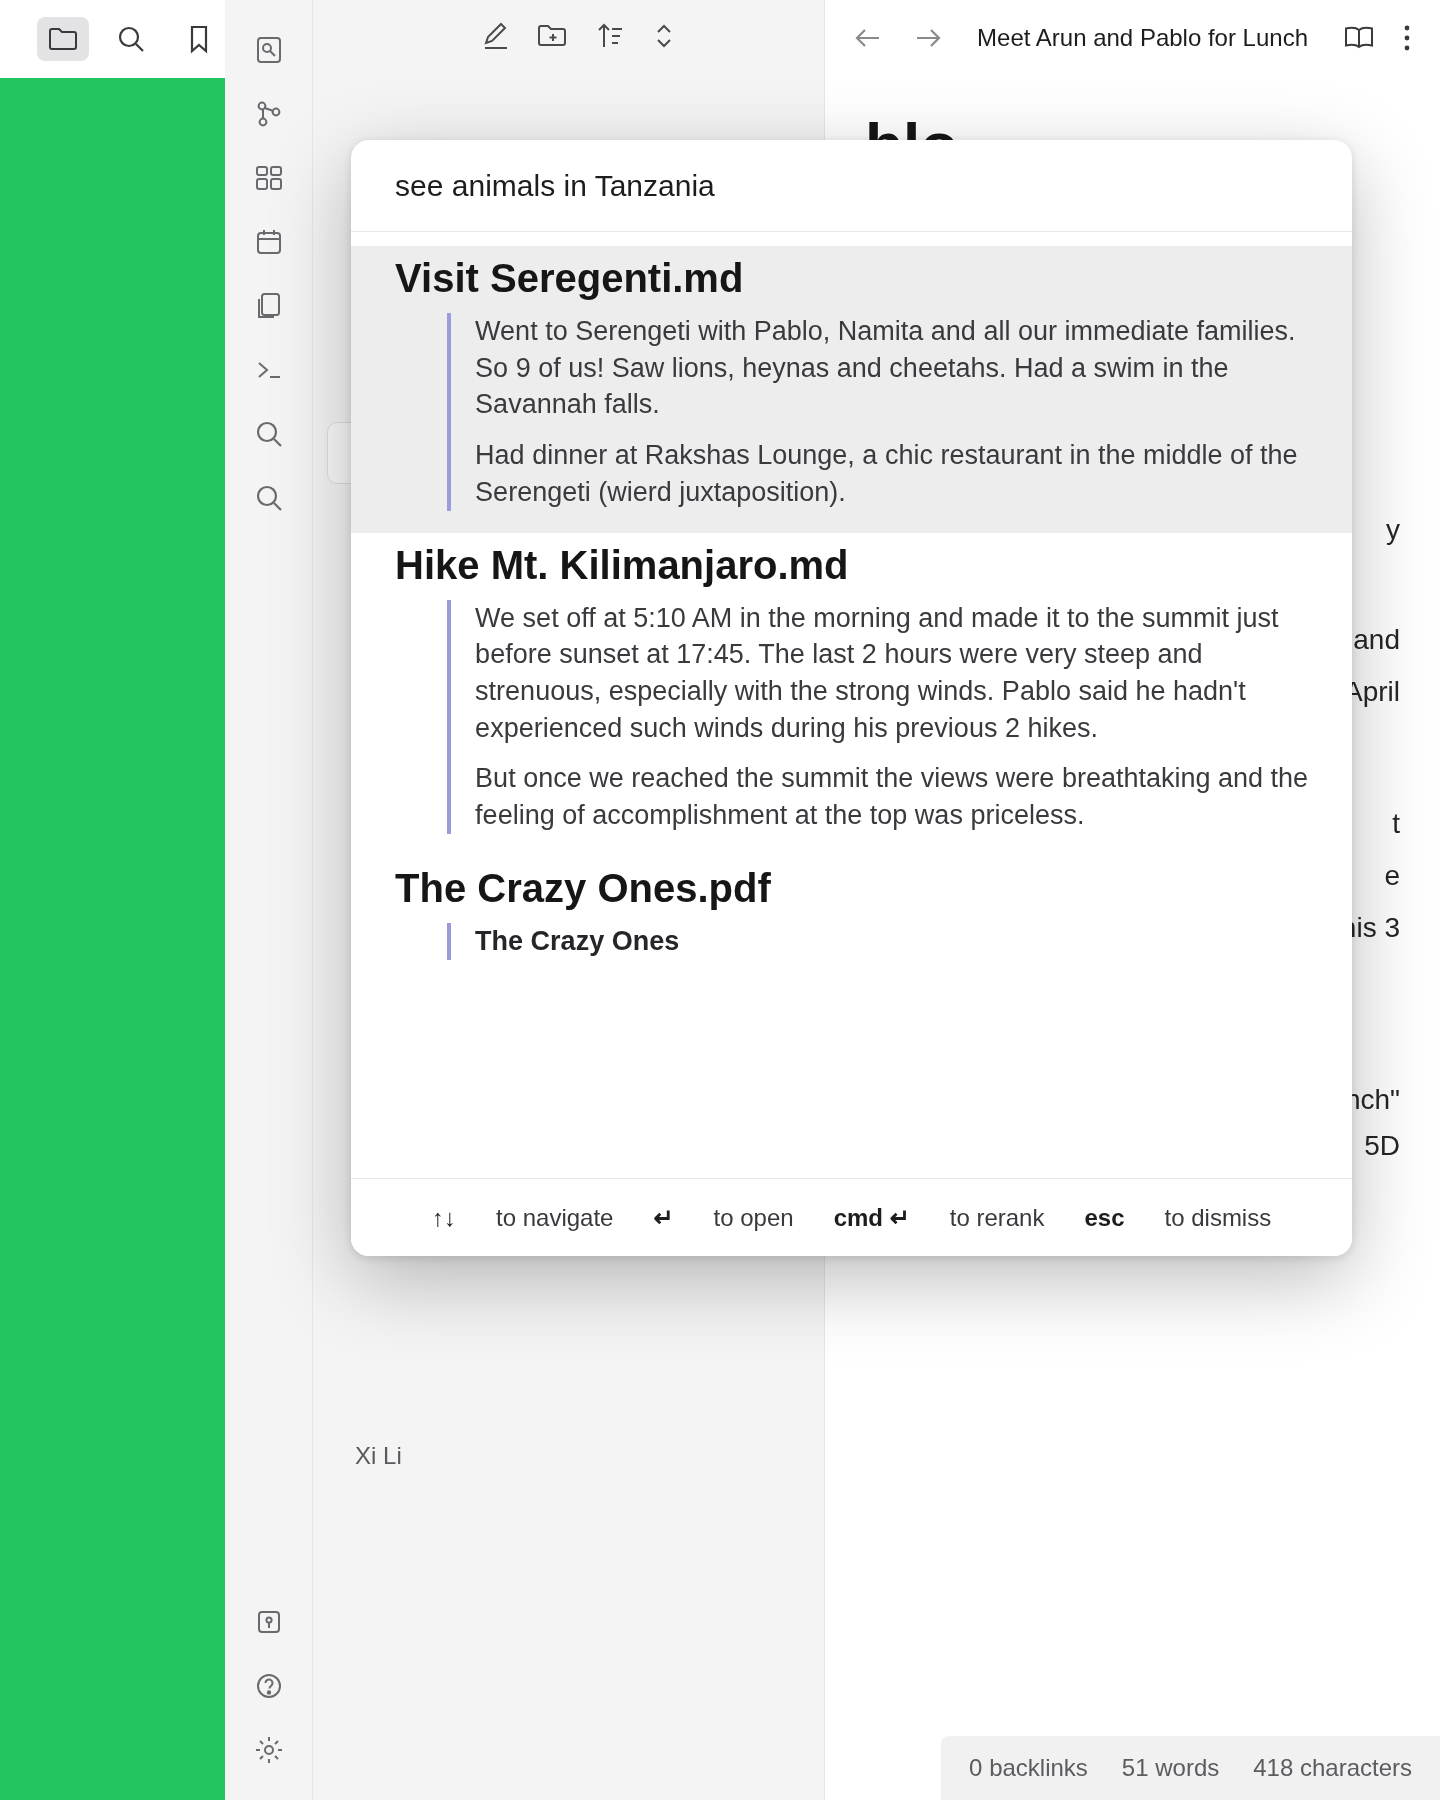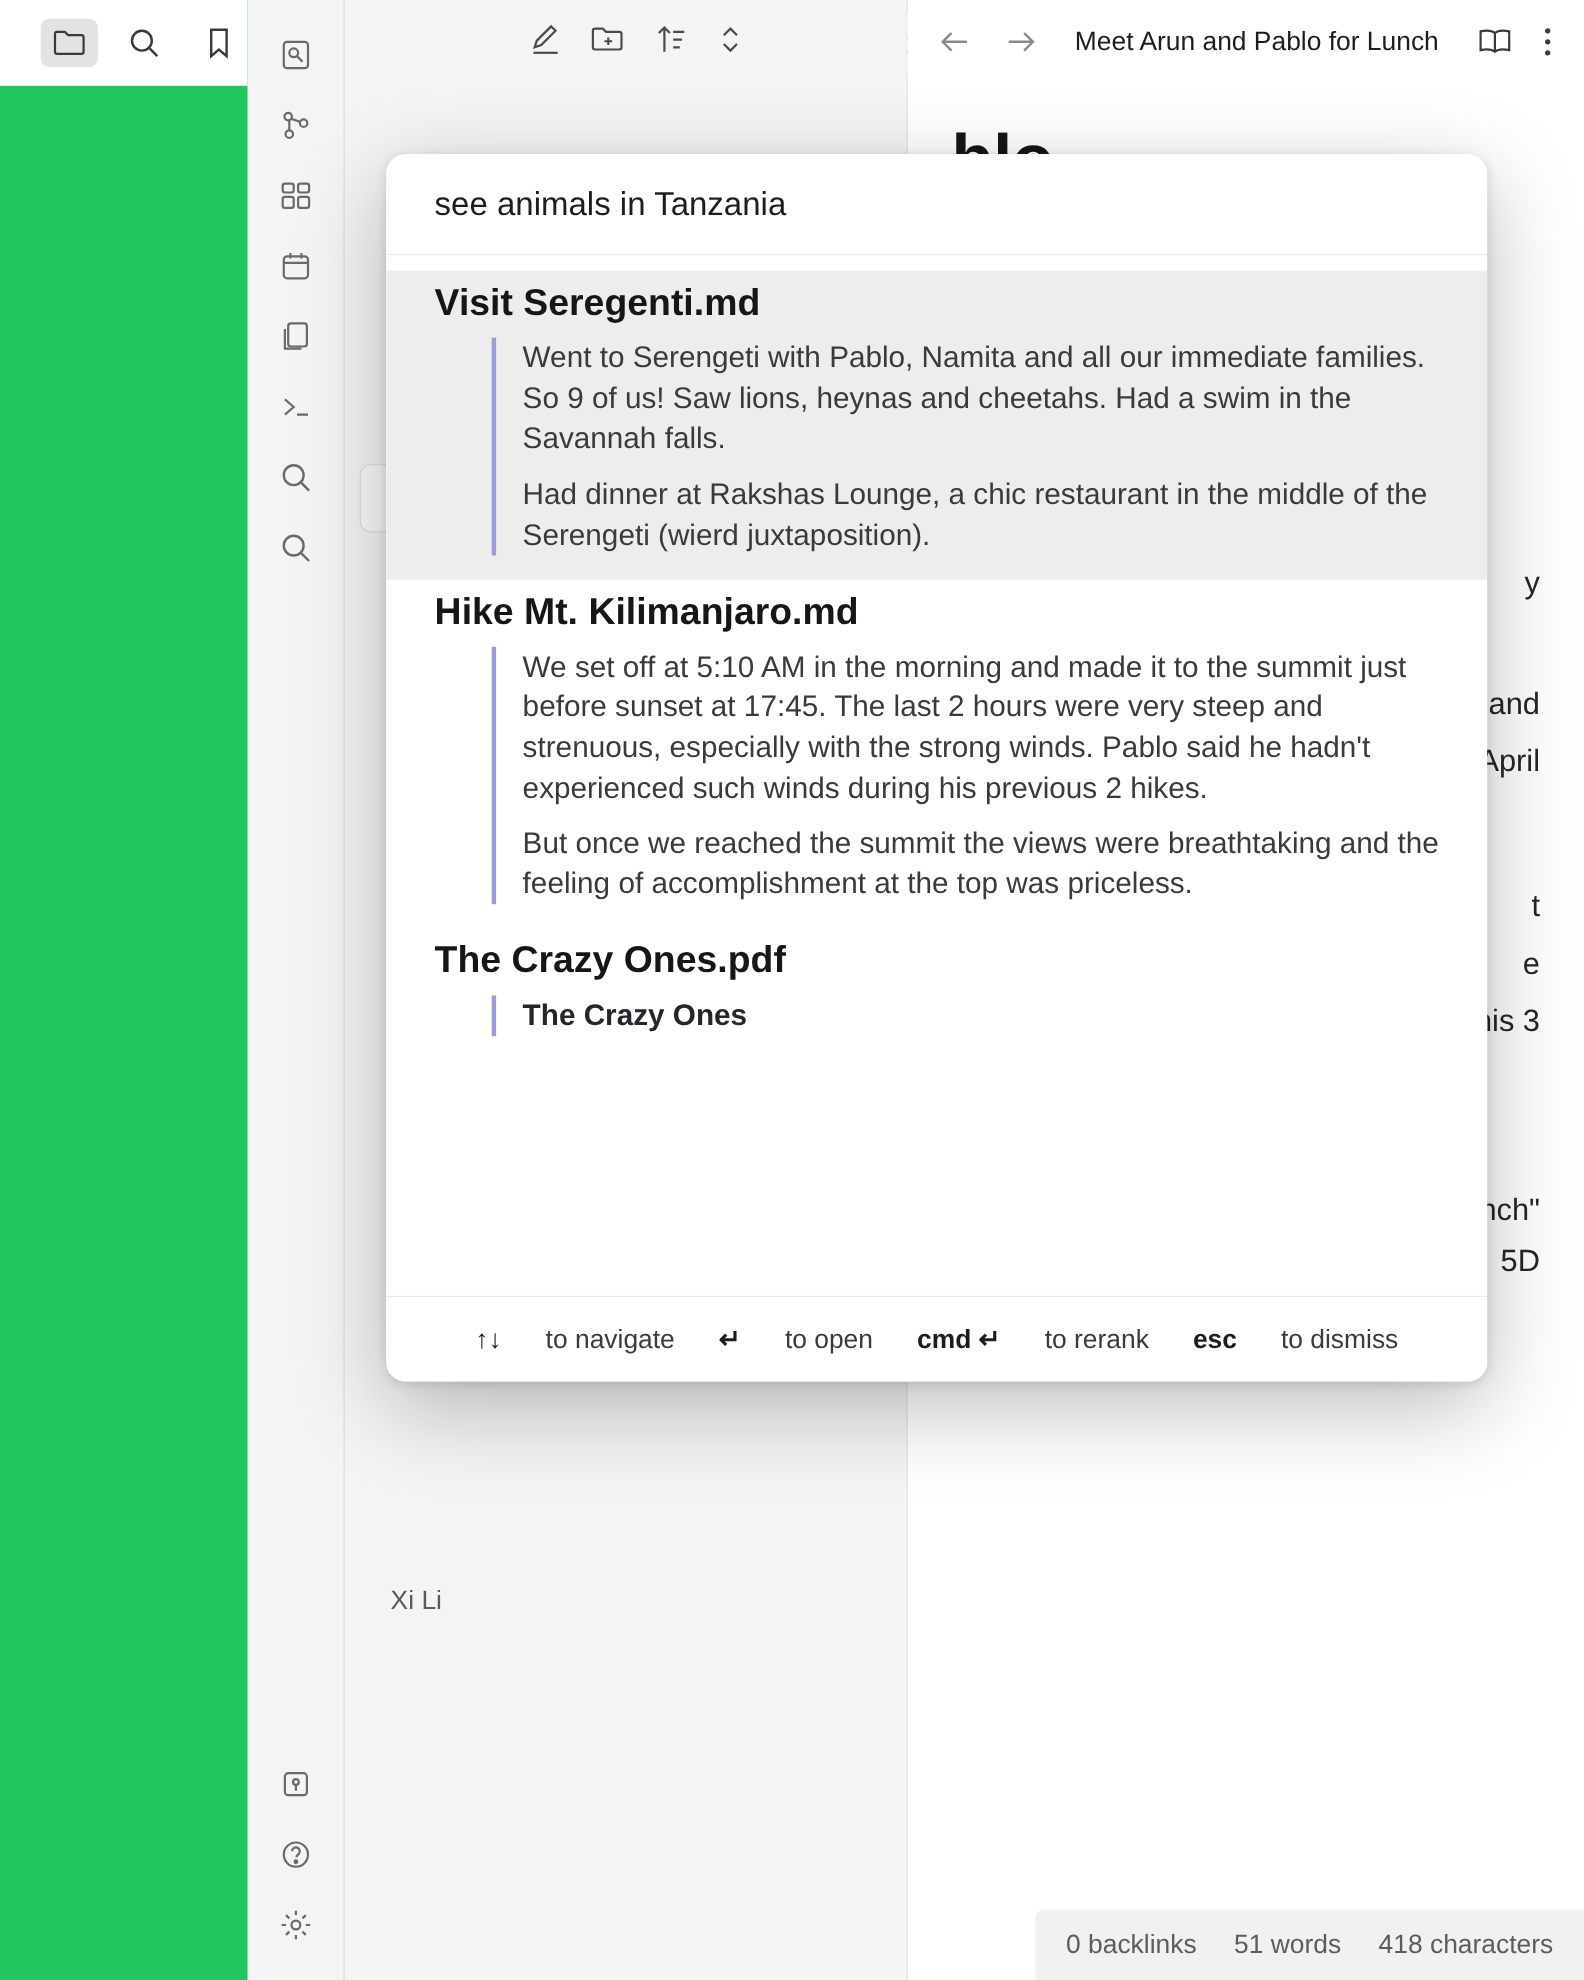--- a/index.html
+++ b/index.html
@@ -212,21 +212,21 @@
   .palette-results {
     flex: 1;
     overflow: hidden;
     padding: 14px 0 0 0;
   }
   .result {
     padding: 10px 44px 22px 44px;
   }
   .result.selected { background: #ededee; }
   .result-title {
-    font-size: 34px; font-weight: 700; color: #161617;
+    font-size: 40px; font-weight: 700; color: #161617;
     margin-bottom: 12px;
   }
   .result-body {
     border-left: 4px solid #9b9bdb;
     padding-left: 24px;
     margin-left: 52px;
   }
   .result-body p {
     font-size: 27px;
     line-height: 1.36;

